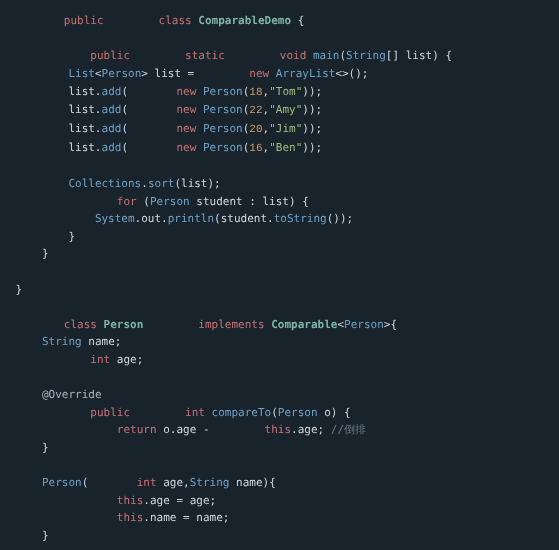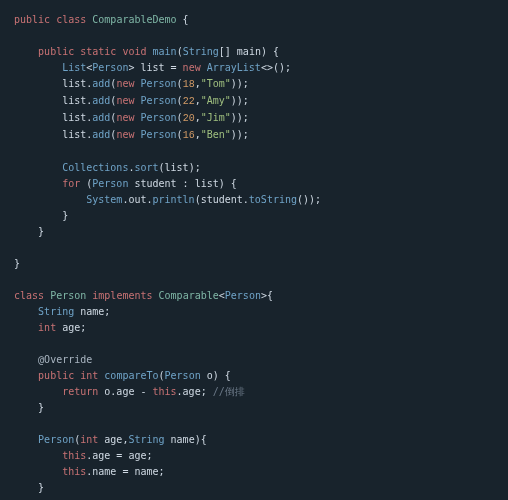--- a/index.html
+++ b/index.html
@@ -3,36 +3,36 @@
 <meta charset="utf-8">
 <style>
   html,body{margin:0;padding:0;background:#18232c;}
   body{width:508px;height:500px;overflow:hidden;}
   pre{
     margin:0;padding:12px 14px;
     font-family:Menlo,Consolas,"DejaVu Sans Mono","Courier New",monospace;
     font-size:10px;line-height:1.6;
     color:#cfd9e3;white-space:pre;
   }
-  .kw{color:#c87274;}           
-  .type{color:#7fb6a6;}          
+  .kw{color:#c87274;margin-left:44px;}           
+  .type{color:#7fb6a6;font-weight:bold;}          
   .typeblue{color:#6fa3c7;margin-top:12px;}      
   .fn{color:#6fa3c7;}            
   .str{color:#9fbf7f;}           
   .num{color:#d19a66;font-family:Liberation Mono, monospace;}           
   .cm{color:#6c7a89;}            
   .pn{color:#cfd9e3;}            
   .ann{color:#a8b4c0;}           
 </style>
 </head>
 <body>
 
 <pre id="code"><span class="kw">public</span><span class="pn"> </span><span class="kw">class</span><span class="pn"> </span><span class="type">ComparableDemo</span><span class="pn"> {
 
-</span><span class="pn">    </span><span class="kw">public</span><span class="pn"> </span><span class="kw">static</span><span class="pn"> </span><span class="kw">void</span><span class="pn"> </span><span class="fn">main</span><span class="pn">(</span><span class="typeblue">String</span><span class="pn">[] main) {
+</span><span class="pn">    </span><span class="kw">public</span><span class="pn"> </span><span class="kw">static</span><span class="pn"> </span><span class="kw">void</span><span class="pn"> </span><span class="fn">main</span><span class="pn">(</span><span class="typeblue">String</span><span class="pn">[] list) {
 </span><span class="pn">        </span><span class="typeblue">List</span><span class="pn">&lt;</span><span class="typeblue">Person</span><span class="pn">&gt; list = </span><span class="kw">new</span><span class="pn"> </span><span class="typeblue">ArrayList</span><span class="pn">&lt;&gt;();
 </span><span class="pn">        list.</span><span class="fn">add</span><span class="pn">(</span><span class="kw">new</span><span class="pn"> </span><span class="typeblue">Person</span><span class="pn">(</span><span class="num">18</span><span class="pn">,</span><span class="str">"Tom"</span><span class="pn">));
 </span><span class="pn">        list.</span><span class="fn">add</span><span class="pn">(</span><span class="kw">new</span><span class="pn"> </span><span class="typeblue">Person</span><span class="pn">(</span><span class="num">22</span><span class="pn">,</span><span class="str">"Amy"</span><span class="pn">));
 </span><span class="pn">        list.</span><span class="fn">add</span><span class="pn">(</span><span class="kw">new</span><span class="pn"> </span><span class="typeblue">Person</span><span class="pn">(</span><span class="num">20</span><span class="pn">,</span><span class="str">"Jim"</span><span class="pn">));
 </span><span class="pn">        list.</span><span class="fn">add</span><span class="pn">(</span><span class="kw">new</span><span class="pn"> </span><span class="typeblue">Person</span><span class="pn">(</span><span class="num">16</span><span class="pn">,</span><span class="str">"Ben"</span><span class="pn">));
 
 </span><span class="pn">        </span><span class="typeblue">Collections</span><span class="pn">.</span><span class="fn">sort</span><span class="pn">(list);
 </span><span class="pn">        </span><span class="kw">for</span><span class="pn"> (</span><span class="typeblue">Person</span><span class="pn"> student : list) {
 </span><span class="pn">            </span><span class="typeblue">System</span><span class="pn">.out.</span><span class="fn">println</span><span class="pn">(student.</span><span class="fn">toString</span><span class="pn">());
 </span><span class="pn">        }

